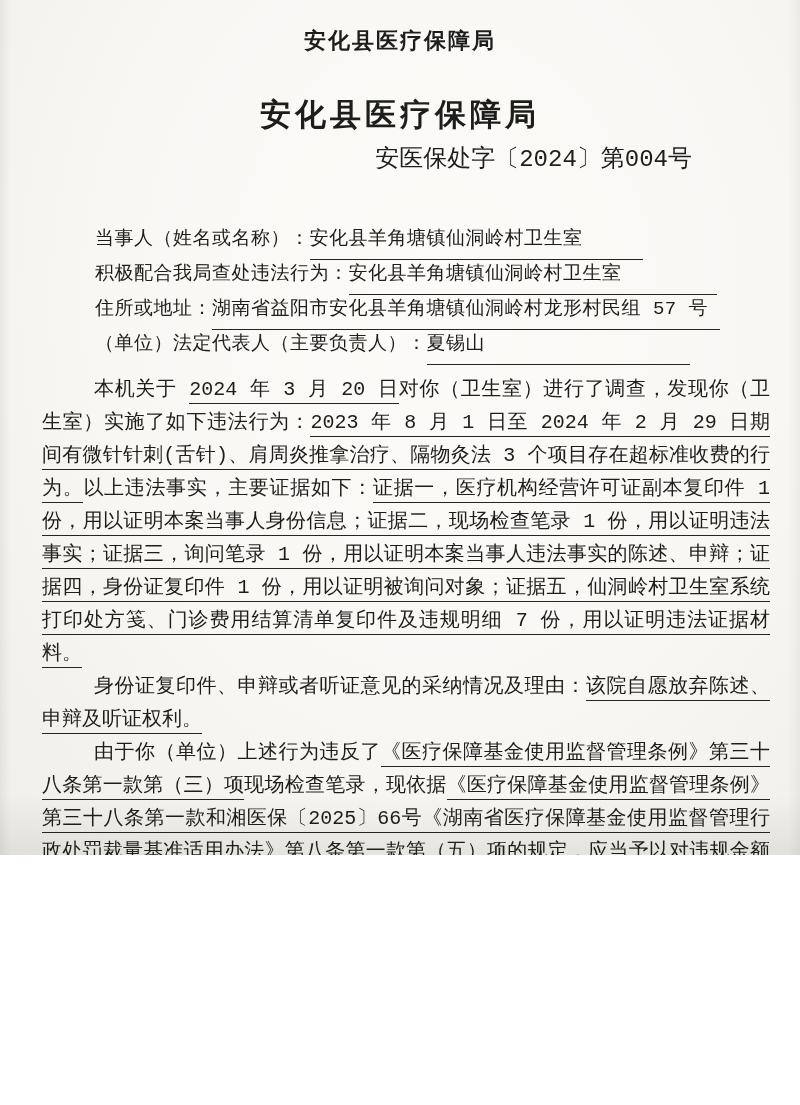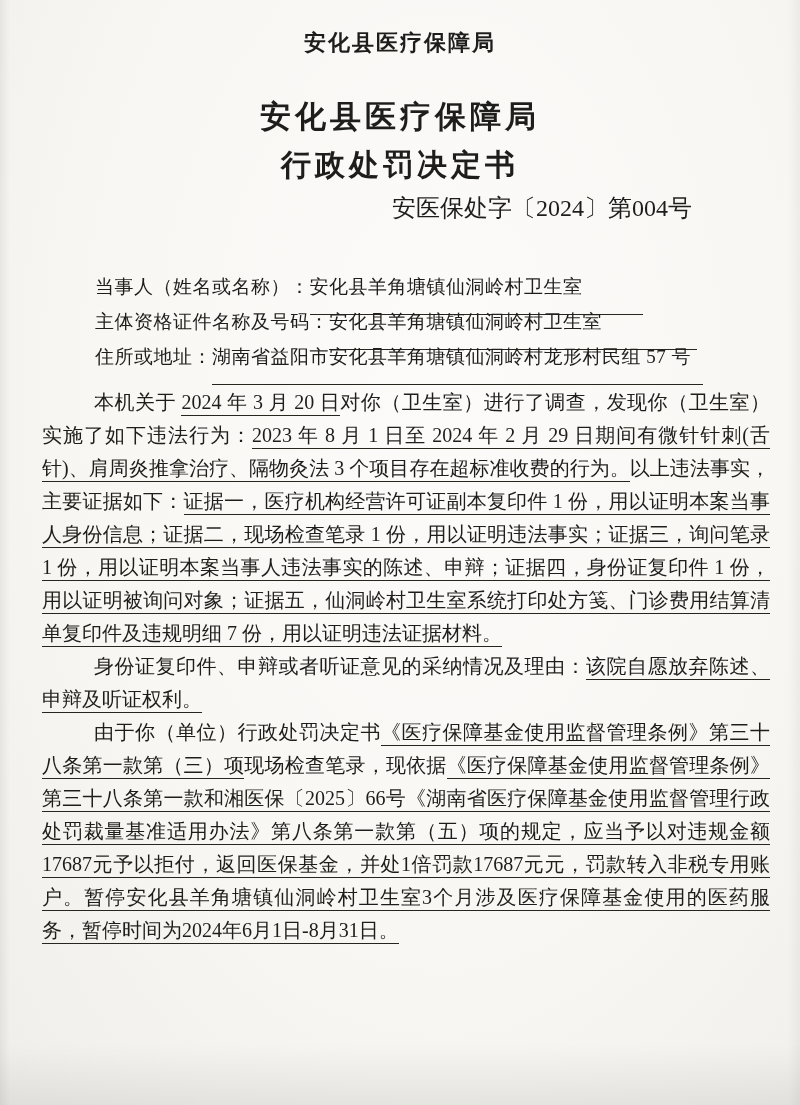--- a/index.html
+++ b/index.html
@@ -3,24 +3,24 @@
 <meta charset="utf-8">
 <style>
   html, body {
     margin: 0;
     padding: 0;
     background: #ffffff;
   }
   .paper {
     position: relative;
     width: 800px;
-    height: 1105px;
+    height: 855px;
     box-sizing: border-box;
     overflow: hidden;
-    font-family: Liberation Serif, serif;
+    font-family: Liberation Mono, monospace;
     color: #1d1d1b;
     background:
       linear-gradient(to right, rgba(110,110,105,0.10) 0px, rgba(110,110,105,0.0) 10px),
       linear-gradient(to left, rgba(110,110,105,0.08) 0px, rgba(110,110,105,0.0) 12px),
       linear-gradient(to top, rgba(110,110,105,0.12) 0px, rgba(110,110,105,0.0) 60px),
       radial-gradient(ellipse at 55% 35%, #fcfbf9 0%, #f8f7f4 55%, #efeeea 100%);
   }
   .letterhead {
     margin-top: 30px;
     text-align: center;
@@ -61,21 +61,21 @@
   .field-row {
     height: 35px;
     line-height: 30px;
     white-space: nowrap;
   }
   .field-label {
     letter-spacing: 0.5px;
   }
   .field-value {
     border-bottom: 1.5px solid #26261f;
-    padding-bottom: 17px;
+    padding-bottom: 9px;
     letter-spacing: 0.5px;
   }
   .fv-pad-60  { padding-right: 60px; }
   .fv-pad-95  { padding-right: 95px; }
   .fv-pad-12  { padding-right: 12px; }
   .fv-pad-205 { padding-right: 205px; }
   .body-text {
     margin-top: 9px;
     padding-left: 42px;
     padding-right: 30px;
@@ -94,35 +94,37 @@
 </style>
 </head>
 <body>
 
 <div class="paper">
 
   <div class="letterhead">安化县医疗保障局</div>
 
   <div class="title">安化县医疗保障局</div>
 
-  <div class="subtitle">行政处罚决定书</div>
 
   <div class="doc-number">安医保处字〔2024〕第004号</div>
 
   <div class="fields">
     <div class="field-row">
       <span class="field-label">当事人（姓名或名称）：</span><span class="field-value fv-pad-60">安化县羊角塘镇仙洞岭村卫生室</span>
     </div>
     <div class="field-row">
-      <span class="field-label">主体资格证件名称及号码：</span><span class="field-value fv-pad-95">安化县羊角塘镇仙洞岭村卫生室</span>
+      <span class="field-label">积极配合我局查处违法行为：</span><span class="field-value fv-pad-95">安化县羊角塘镇仙洞岭村卫生室</span>
     </div>
     <div class="field-row">
       <span class="field-label">住所或地址：</span><span class="field-value fv-pad-12">湖南省益阳市安化县羊角塘镇仙洞岭村龙形村民组 57 号</span>
+    </div>
+    <div class="field-row">
+      <span class="field-label">（单位）法定代表人（主要负责人）：</span><span class="field-value fv-pad-205">夏锡山</span>
     </div>
   </div>
 
   <div class="body-text" id="paragraphs">
       <p><span>本机关于 </span><span class="seg-u">2024 年 3 月 20 日</span><span>对你（卫生室）进行了调查，发现你（卫生室）实施了如下违法行为：</span><span class="seg-u">2023 年 8 月 1 日至 2024 年 2 月 29 日期间有微针针刺(舌针)、肩周炎推拿治疗、隔物灸法 3 个项目存在超标准收费的行为。</span><span>以上违法事实，主要证据如下：</span><span class="seg-u">证据一，医疗机构经营许可证副本复印件 1 份，用以证明本案当事人身份信息；证据二，现场检查笔录 1 份，用以证明违法事实；证据三，询问笔录 1 份，用以证明本案当事人违法事实的陈述、申辩；证据四，身份证复印件 1 份，用以证明被询问对象；证据五，仙洞岭村卫生室系统打印处方笺、门诊费用结算清单复印件及违规明细 7 份，用以证明违法证据材料。</span></p>
       <p><span>身份证复印件、申辩或者听证意见的采纳情况及理由：</span><span class="seg-u">该院自愿放弃陈述、申辩及听证权利。</span></p>
-      <p><span>由于你（单位）行政处罚决定书</span><span class="seg-u">《医疗保障基金使用监督管理条例》第三十八条第一款第（三）项</span><span>现场检查笔录，现依据</span><span class="seg-u">《医疗保障基金使用监督管理条例》第三十八条第一款和湘医保〔2025〕66号《湖南省医疗保障基金使用监督管理行政处罚裁量基准适用办法》第八条第一款第（五）项的规定，应当予以对违规金额17687元予以拒付，返回医保基金，并处1倍罚款17687元元，罚款转入非税专用账户。暂停安化县羊角塘镇仙洞岭村卫生室3个月涉及医疗保障基金使用的医药服务，暂停时间为2024年6月1日-8月31日。</span></p>
+      <p><span>由于你（单位）上述行为违反了</span><span class="seg-u">《医疗保障基金使用监督管理条例》第三十八条第一款第（三）项</span><span>现场检查笔录，现依据</span><span class="seg-u">《医疗保障基金使用监督管理条例》第三十八条第一款和湘医保〔2025〕66号《湖南省医疗保障基金使用监督管理行政处罚裁量基准适用办法》第八条第一款第（五）项的规定，应当予以对违规金额17687元予以拒付，返回医保基金，并处1倍罚款17687元元，罚款转入非税专用账户。暂停安化县羊角塘镇仙洞岭村卫生室3个月涉及医疗保障基金使用的医药服务，暂停时间为2024年6月1日-8月31日。</span></p>
     </div>
 
 </div>
 
 </body></html>

